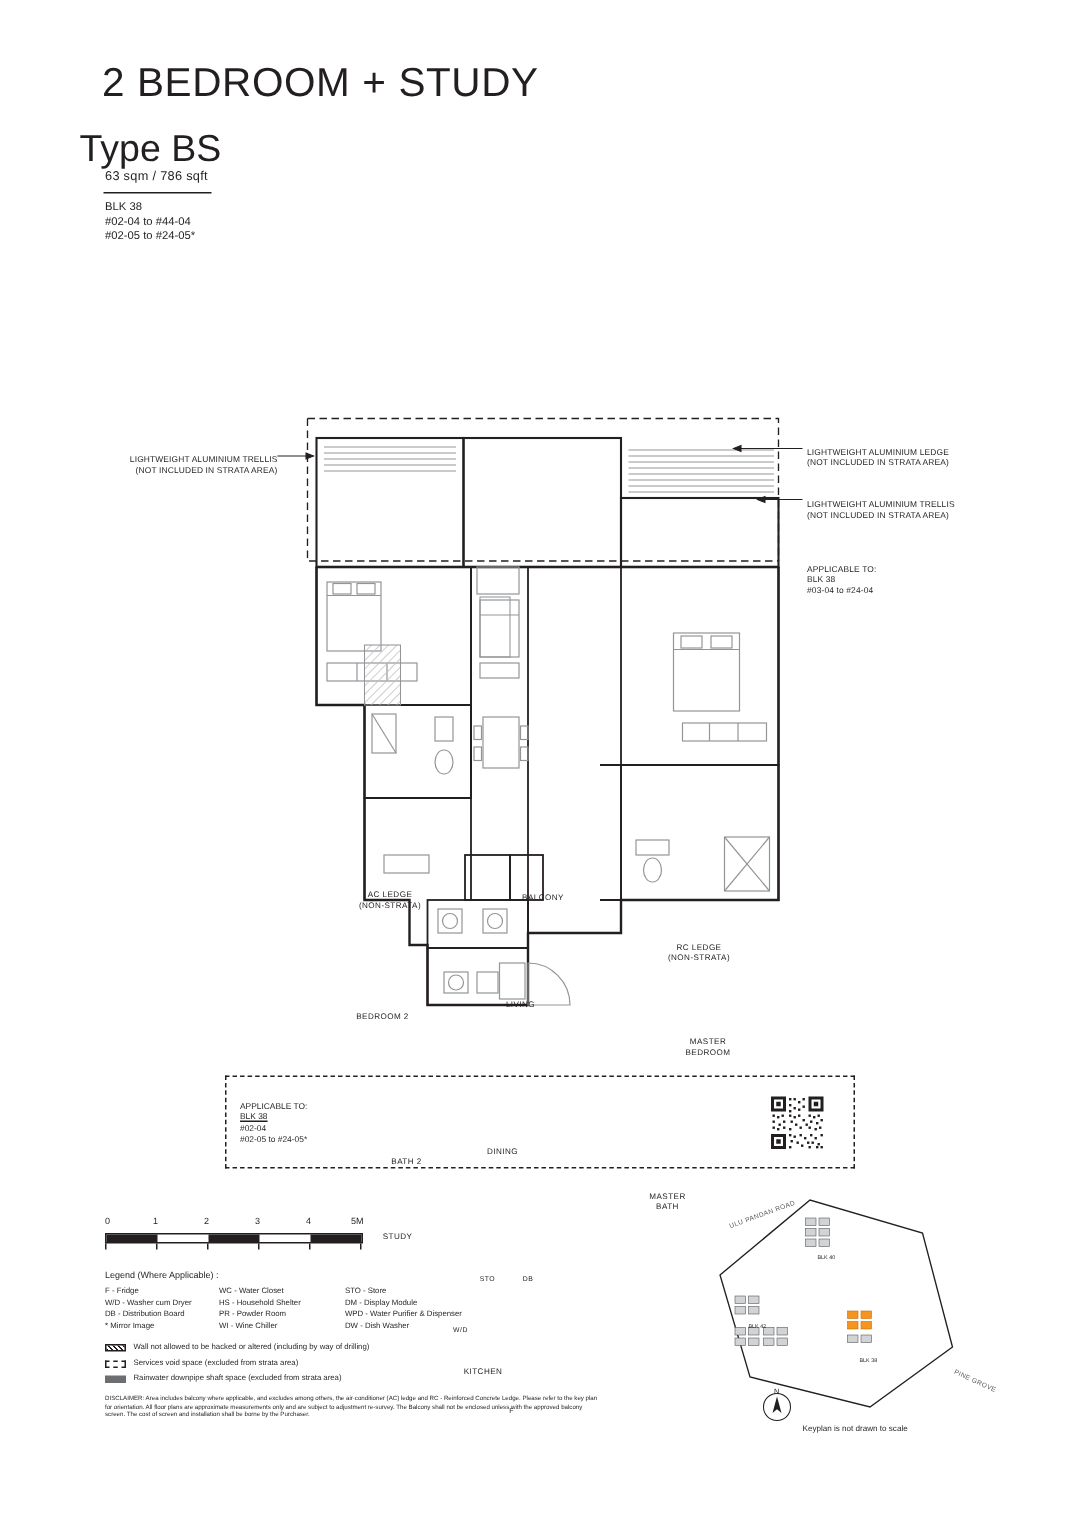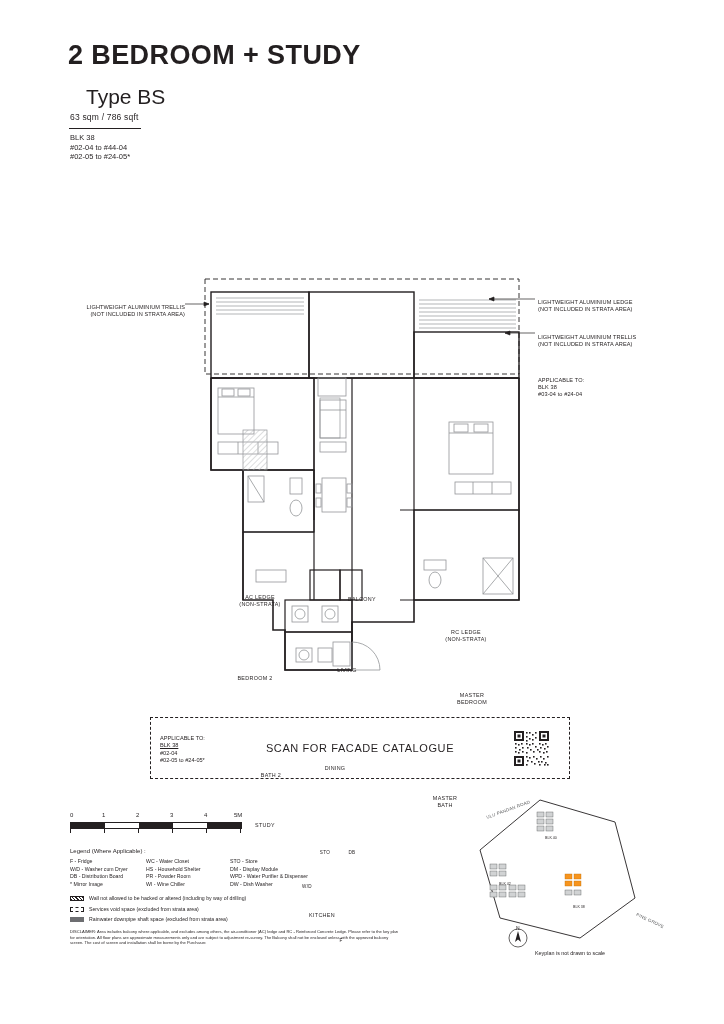--- a/index.html
+++ b/index.html
@@ -20,28 +20,28 @@
     width: 724px;
     height: 1024px;
   }
   
   .hdr-title {
     position: absolute;
     left: 68px;
     top: 40px;
     font-size: 27px;
     letter-spacing: 0.4px;
-    font-weight: 700;
+    font-weight: 400;
     color: #231f20;
   }
   .hdr-type {
     position: absolute;
-    left: 86px;
+    left: 53px;
     top: 85px;
-    font-size: 21px;
+    font-size: 25px;
     font-weight: 400;
   }
   .hdr-area {
     position: absolute;
     left: 70px;
     top: 112px;
     font-size: 8.5px;
     letter-spacing: 0.2px;
   }
   .hdr-rule {
@@ -432,21 +432,20 @@
   <div class="rlab" style="left:292px; top:912px; width:60px;">KITCHEN</div>
   <div class="rlab small" style="left:333px; top:938px; width:16px;">F</div>
 
   <div class="facade"></div>
   <div class="facade-app">
     <div>APPLICABLE TO:</div>
     <div style="text-decoration:underline">BLK 38</div>
     <div>#02-04</div>
     <div>#02-05 to #24-05*</div>
   </div>
-  <div class="facade-title">SCAN FOR FACADE CATALOGUE</div>
   <div class="qr">
     <svg width="37" height="37" viewBox="0 0 37 37" xmlns="http://www.w3.org/2000/svg">
       <rect width="37" height="37" fill="#ffffff"></rect>
       <g fill="#231f20">
         <rect x="1" y="1" width="10" height="10"></rect>
           <rect x="3" y="3" width="6" height="6" fill="#fff"></rect>
           <rect x="4.5" y="4.5" width="3" height="3"></rect>
         <rect x="26" y="1" width="10" height="10"></rect>
           <rect x="28" y="3" width="6" height="6" fill="#fff"></rect>
           <rect x="29.5" y="4.5" width="3" height="3"></rect>

